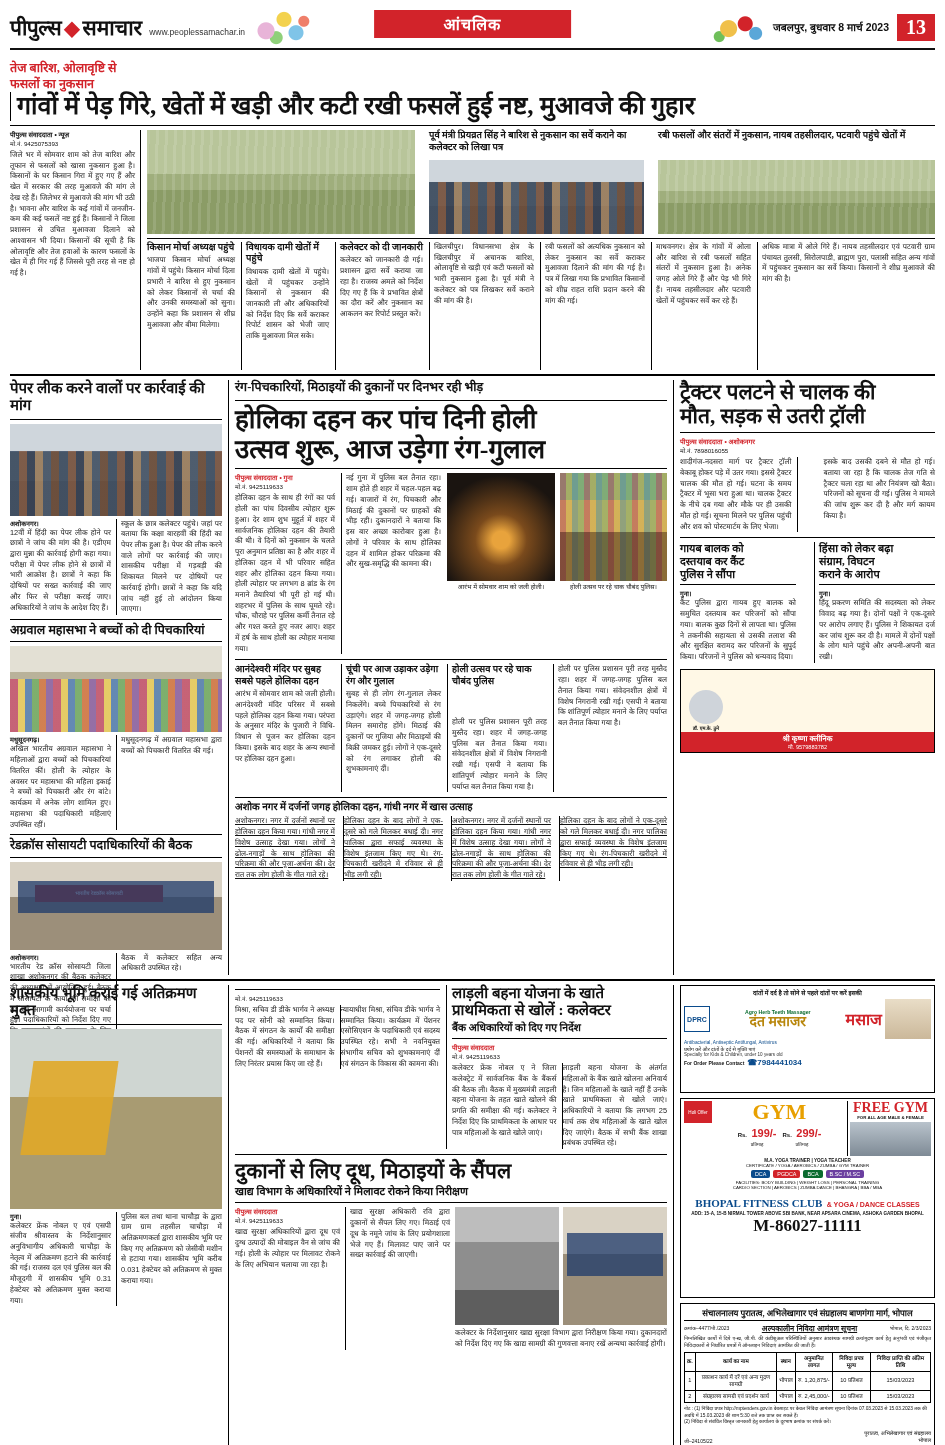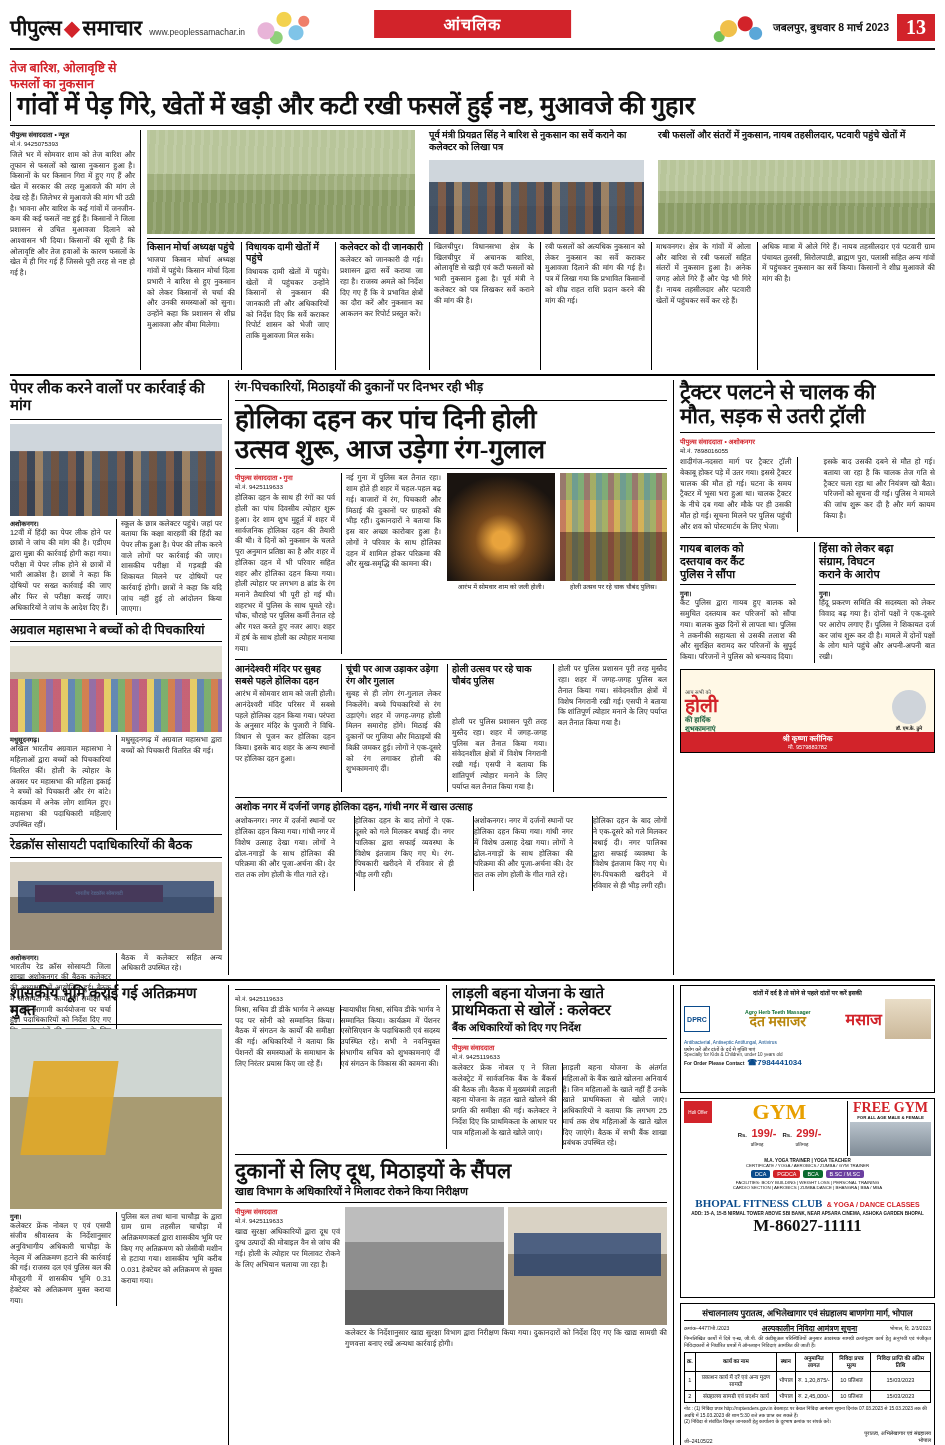--- a/index.html
+++ b/index.html
@@ -363,21 +363,21 @@
           <div class="subhead">होली उत्सव पर रहे चाक चौबंद पुलिस</div>
           <div class="body-text" style="margin-top:2px;">होली पर पुलिस प्रशासन पूरी तरह मुस्तैद रहा। शहर में जगह-जगह पुलिस बल तैनात किया गया। संवेदनशील क्षेत्रों में विशेष निगरानी रखी गई। एसपी ने बताया कि शांतिपूर्ण त्योहार मनाने के लिए पर्याप्त बल तैनात किया गया है।</div>
         </div>
         <div class="col vdiv" style="flex:1;padding-left:4px;">
           <div class="body-text">होली पर पुलिस प्रशासन पूरी तरह मुस्तैद रहा। शहर में जगह-जगह पुलिस बल तैनात किया गया। संवेदनशील क्षेत्रों में विशेष निगरानी रखी गई। एसपी ने बताया कि शांतिपूर्ण त्योहार मनाने के लिए पर्याप्त बल तैनात किया गया है।</div>
         </div>
       </div>
 
       <div class="rule" style="margin:5px 0 3px;"></div>
       <div class="subhead" style="font-size:10px;">अशोक नगर में दर्जनों जगह होलिका दहन, गांधी नगर में खास उत्साह</div>
-      <div class="row" style="gap:19px;margin-top:3px;">
+      <div class="row" style="gap:8px;margin-top:3px;text-decoration:underline;">
         <div style="width:100px;" class="body-text">अशोकनगर। नगर में दर्जनों स्थानों पर होलिका दहन किया गया। गांधी नगर में विशेष उत्साह देखा गया। लोगों ने ढोल-नगाड़ों के साथ होलिका की परिक्रमा की और पूजा-अर्चना की। देर रात तक लोग होली के गीत गाते रहे।</div>
         <div style="width:100px;" class="body-text vdiv">होलिका दहन के बाद लोगों ने एक-दूसरे को गले मिलकर बधाई दी। नगर पालिका द्वारा सफाई व्यवस्था के विशेष इंतजाम किए गए थे। रंग-पिचकारी खरीदने में रविवार से ही भीड़ लगी रही।</div>
         <div style="width:100px;" class="body-text vdiv">अशोकनगर। नगर में दर्जनों स्थानों पर होलिका दहन किया गया। गांधी नगर में विशेष उत्साह देखा गया। लोगों ने ढोल-नगाड़ों के साथ होलिका की परिक्रमा की और पूजा-अर्चना की। देर रात तक लोग होली के गीत गाते रहे।</div>
         <div style="flex:1;" class="body-text vdiv">होलिका दहन के बाद लोगों ने एक-दूसरे को गले मिलकर बधाई दी। नगर पालिका द्वारा सफाई व्यवस्था के विशेष इंतजाम किए गए थे। रंग-पिचकारी खरीदने में रविवार से ही भीड़ लगी रही।</div>
       </div>
     </div>
 
     <div class="col vdiv" style="flex:1;padding-left:6px;">
 
       <div>
@@ -407,26 +407,20 @@
           <div class="headline h-xs">हिंसा को लेकर बढ़ा</div>
           <div class="headline h-xs">संग्राम, विघटन</div>
           <div class="headline h-xs">कराने के आरोप</div>
           <div class="hrule"></div>
           <div class="byline">गुना।</div>
           <div class="body-text">हिंदू प्रकरण समिति की सदस्यता को लेकर विवाद बढ़ गया है। दोनों पक्षों ने एक-दूसरे पर आरोप लगाए हैं। पुलिस ने शिकायत दर्ज कर जांच शुरू कर दी है। मामले में दोनों पक्षों के लोग थाने पहुंचे और अपनी-अपनी बात रखी।</div>
         </div>
       </div>
 
       <div class="ad ad-clinic" style="margin-top:6px;height:84px;padding:3px 4px;display:flex;gap:4px;align-items:center;">
-        <div style="flex:1;">
-          <div style="font-size:5.4px;color:#444;">आप सभी को</div>
-          <div style="font-family:'Liberation Serif',serif;font-weight:bold;font-size:19px;color:#d2232a;line-height:1;">होली</div>
-          <div style="font-size:7px;font-weight:bold;color:#1a5f3c;">की हार्दिक</div>
-          <div style="font-size:7px;font-weight:bold;color:#1a5f3c;">शुभकामनाएं</div>
-        </div>
         <div style="width:42px;text-align:center;">
           <div style="width:34px;height:34px;border-radius:50%;background:#cfd4da;margin:0 auto;"></div>
           <div style="font-size:5px;font-weight:bold;margin-top:1px;">डॉ. एम.के. ठुने</div>
         </div>
         <div style="position:absolute;left:0;right:0;bottom:0;background:#d2232a;color:#fff;text-align:center;padding:1px 0;">
           <div style="font-size:7.5px;font-weight:bold;">श्री कृष्णा क्लीनिक</div>
           <div style="font-size:5.6px;">मो. 9579883782</div>
         </div>
       </div>
     </div>
@@ -484,20 +478,23 @@
 
       <div class="col">
         <div class="headline h-lg">दुकानों से लिए दूध, मिठाइयों के सैंपल</div>
         <div class="subhead" style="font-size:11px;margin-top:2px;">खाद्य विभाग के अधिकारियों ने मिलावट रोकने किया निरीक्षण</div>
         <div class="hrule"></div>
         <div class="row" style="gap:5px;">
           <div class="col" style="width:105px;">
             <div class="byline-red">पीपुल्स संवाददाता</div>
             <div class="byline" style="font-weight:normal;font-size:6.2px;">मो.नं. 9425119633</div>
             <div class="body-text" style="margin-top:2px;">खाद्य सुरक्षा अधिकारियों द्वारा दूध एवं दुग्ध उत्पादों की मोबाइल वैन से जांच की गई। होली के त्योहार पर मिलावट रोकने के लिए अभियान चलाया जा रहा है।</div>
+          </div>
+          <div class="col vdiv" style="width:105px;padding-left:4px;">
+            <div class="body-text">खाद्य सुरक्षा अधिकारी रवि द्वारा दुकानों से सैंपल लिए गए। मिठाई एवं दूध के नमूने जांच के लिए प्रयोगशाला भेजे गए हैं। मिलावट पाए जाने पर सख्त कार्रवाई की जाएगी।</div>
           </div>
           <div class="col" style="flex:1;">
             <div class="row" style="gap:4px;">
               <div class="photo ph-machine" style="flex:1;height:118px;"></div>
               <div class="photo ph-indoor" style="flex:1;height:118px;"></div>
             </div>
             <div class="body-text" style="margin-top:3px;">कलेक्टर के निर्देशानुसार खाद्य सुरक्षा विभाग द्वारा निरीक्षण किया गया। दुकानदारों को निर्देश दिए गए कि खाद्य सामग्री की गुणवत्ता बनाए रखें अन्यथा कार्रवाई होगी।</div>
           </div>
         </div>
       </div>

